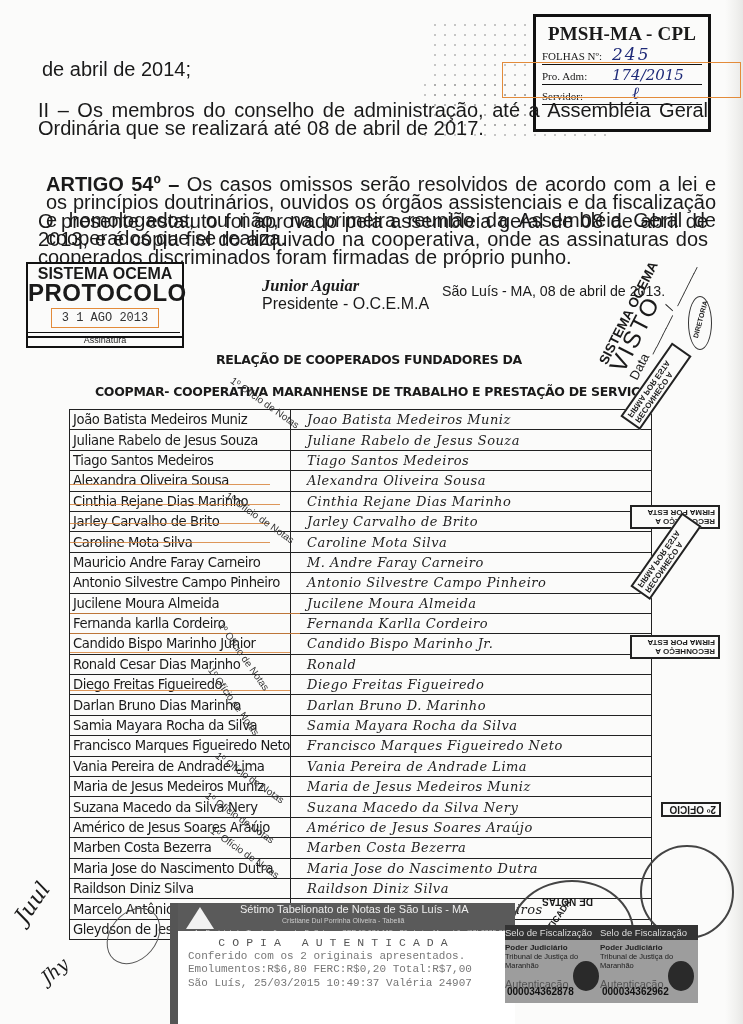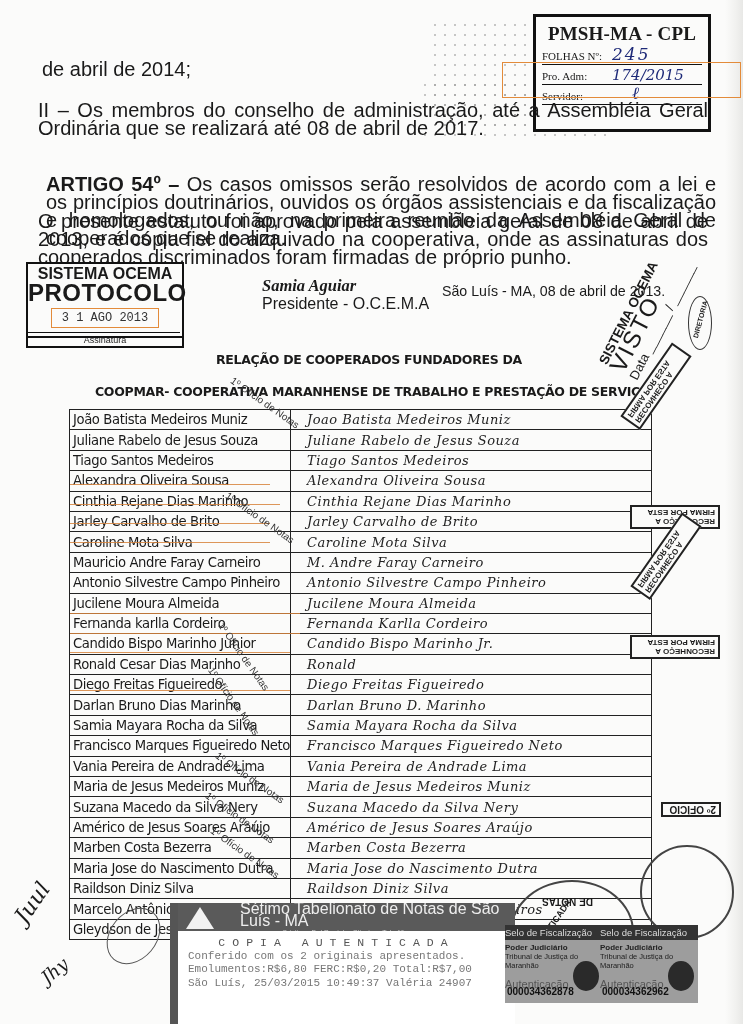--- a/index.html
+++ b/index.html
@@ -88,21 +88,21 @@
 <div class="abs p" style="left:38px;top:212px;width:670px;">O presente estatuto foi aprovado pela assembleia geral de 08 de abril de 2013, e é cópia fiel do arquivado na cooperativa, onde as assinaturas dos cooperados discriminados foram firmadas de próprio punho.</div>
 
 <div class="abs protocolo">
   <div class="a">SISTEMA OCEMA</div>
   <div class="b">PROTOCOLO</div>
   <div class="date orange-box">3 1 AGO 2013</div>
 </div>
 <div class="abs assin-line"></div>
 <div class="abs assin">Assinatura</div>
 
-<div class="abs pres-name">Samia Aguiar</div>
+<div class="abs pres-name">Junior Aguiar</div>
 <div class="abs pres-role">Presidente - O.C.E.M.A</div>
 <div class="abs place">São Luís - MA, 08 de abril de 2013.</div>
 
 <div class="abs rot visto">
   <div>SISTEMA OCEMA</div>
   <div class="big">VISTO</div>
   <div style="font-weight:normal;font-size:13px;margin-top:4px;"><span>Data</span> ______ / ______</div>
 </div>
 <div class="abs" style="left:688px;top:296px;width:22px;height:52px;border:1.5px solid #333;border-radius:50%;">
   <span style="position:absolute;left:3px;top:40px;font-size:7px;font-weight:bold;transform:rotate(-75deg);transform-origin:left top;">DIRETORIA</span>
@@ -249,21 +249,21 @@
   <span class="abs" style="left:6px;top:40px;font-size:9px;font-weight:bold;transform:rotate(-55deg);">AUTENTICADA</span>
 </div>
 
 <div class="abs" style="left:10px;top:890px;font-family:'DejaVu Serif',serif;font-style:italic;font-size:22px;transform:rotate(-55deg);">Juul</div>
 <div class="abs" style="left:40px;top:960px;font-family:'DejaVu Serif',serif;font-style:italic;font-size:18px;transform:rotate(-40deg);">Jhy</div>
 <div class="abs" style="left:110px;top:905px;width:45px;height:60px;border:1.3px solid #555;border-radius:50%;transform:rotate(40deg);"></div>
 
 <div class="abs authbox">
   <div class="authhdr">
     <div class="authtri"></div>
-    <div style="font-size:16px;margin-left:18px;">Sétimo Tabelionato de Notas de São Luís - MA</div>
+    <div style="font-size:11px;margin-left:18px;">Sétimo Tabelionato de Notas de São Luís - MA</div>
     <div class="s" style="margin-left:60px;">Cristiane Dul Porrinha Oliveira - Tabeliã</div>
     <div class="s" style="margin-left:-28px;white-space:nowrap;">Av. Daniel de La Touche, 6, quadra D, Cohama CEP 65.074-115 - São Luís - Maranhão (98) 3235-3366</div>
   </div>
   <div class="authbody">
     <div class="title">COPIA AUTENTICADA</div>
     <div>Conferido com os 2 originais apresentados.</div>
     <div>Emolumentos:R$6,80  FERC:R$0,20  Total:R$7,00</div>
     <div>São Luís, 25/03/2015 10:49:37 Valéria 24907</div>
   </div>
 </div>

